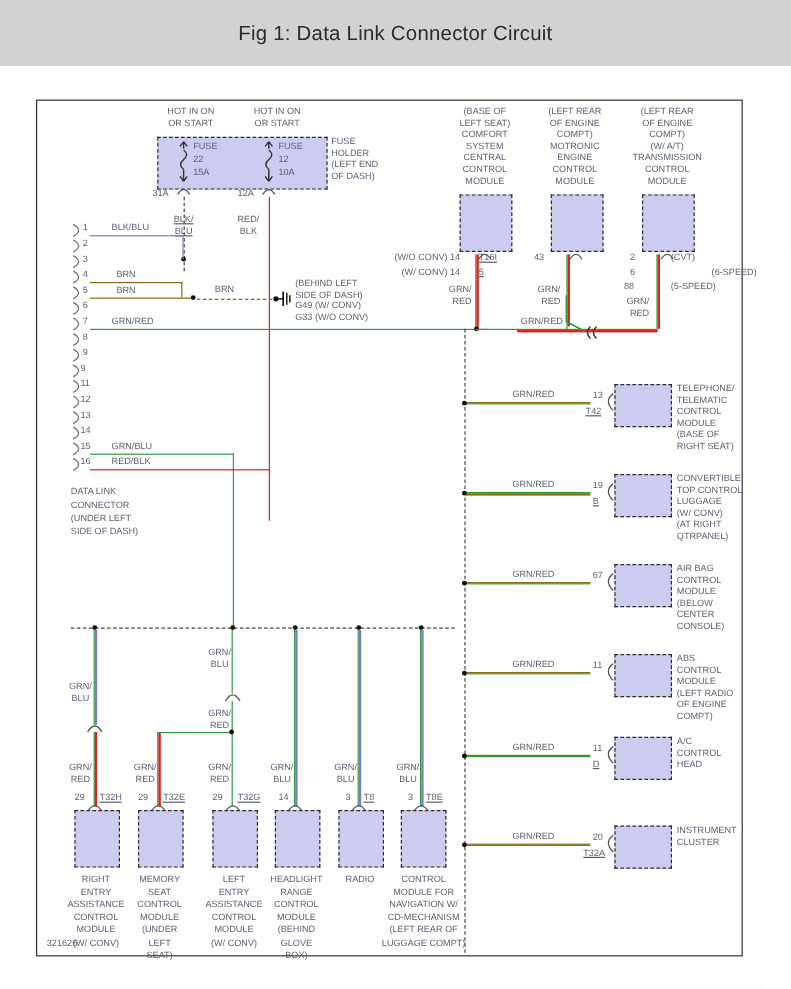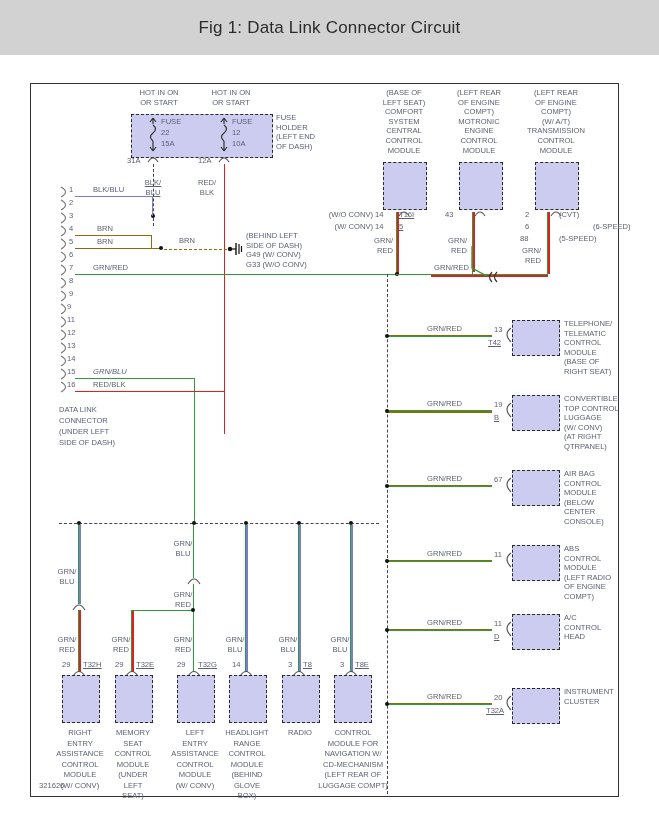--- a/index.html
+++ b/index.html
@@ -159,21 +159,21 @@
     <line x1="14.5" y1="6" x2="14.5" y2="12" stroke="#111" stroke-width="1.2"></line>
   </svg>
   <div class="t" style="left:215px;top:147px;">(BEHIND LEFT
 SIDE OF DASH)
 G49 (W/ CONV)
 G33 (W/O CONV)</div>
 
   <div class="t" style="left:62px;top:179px;">GRN/RED</div>
   <div class="w wh grn" style="left:44px;top:190px;width:331px;"></div>
 
-  <div class="t" style="left:62px;top:283px;font-style:italic;">GRN/BLU</div>
+  <div class="t" style="left:62px;top:283px;">GRN/BLU</div>
   <div class="w wh grn" style="left:44px;top:294px;width:120px;"></div>
   <div class="w wv grn" style="left:162.6px;top:294px;height:145px;"></div>
 
   <div class="t" style="left:62px;top:296px;">RED/BLK</div>
   <div class="w wh red" style="left:44px;top:307px;width:150px;"></div>
 
   <div class="t" style="left:28px;top:320px;line-height:11px;">DATA LINK
 CONNECTOR
 (UNDER LEFT
 SIDE OF DASH)</div>

